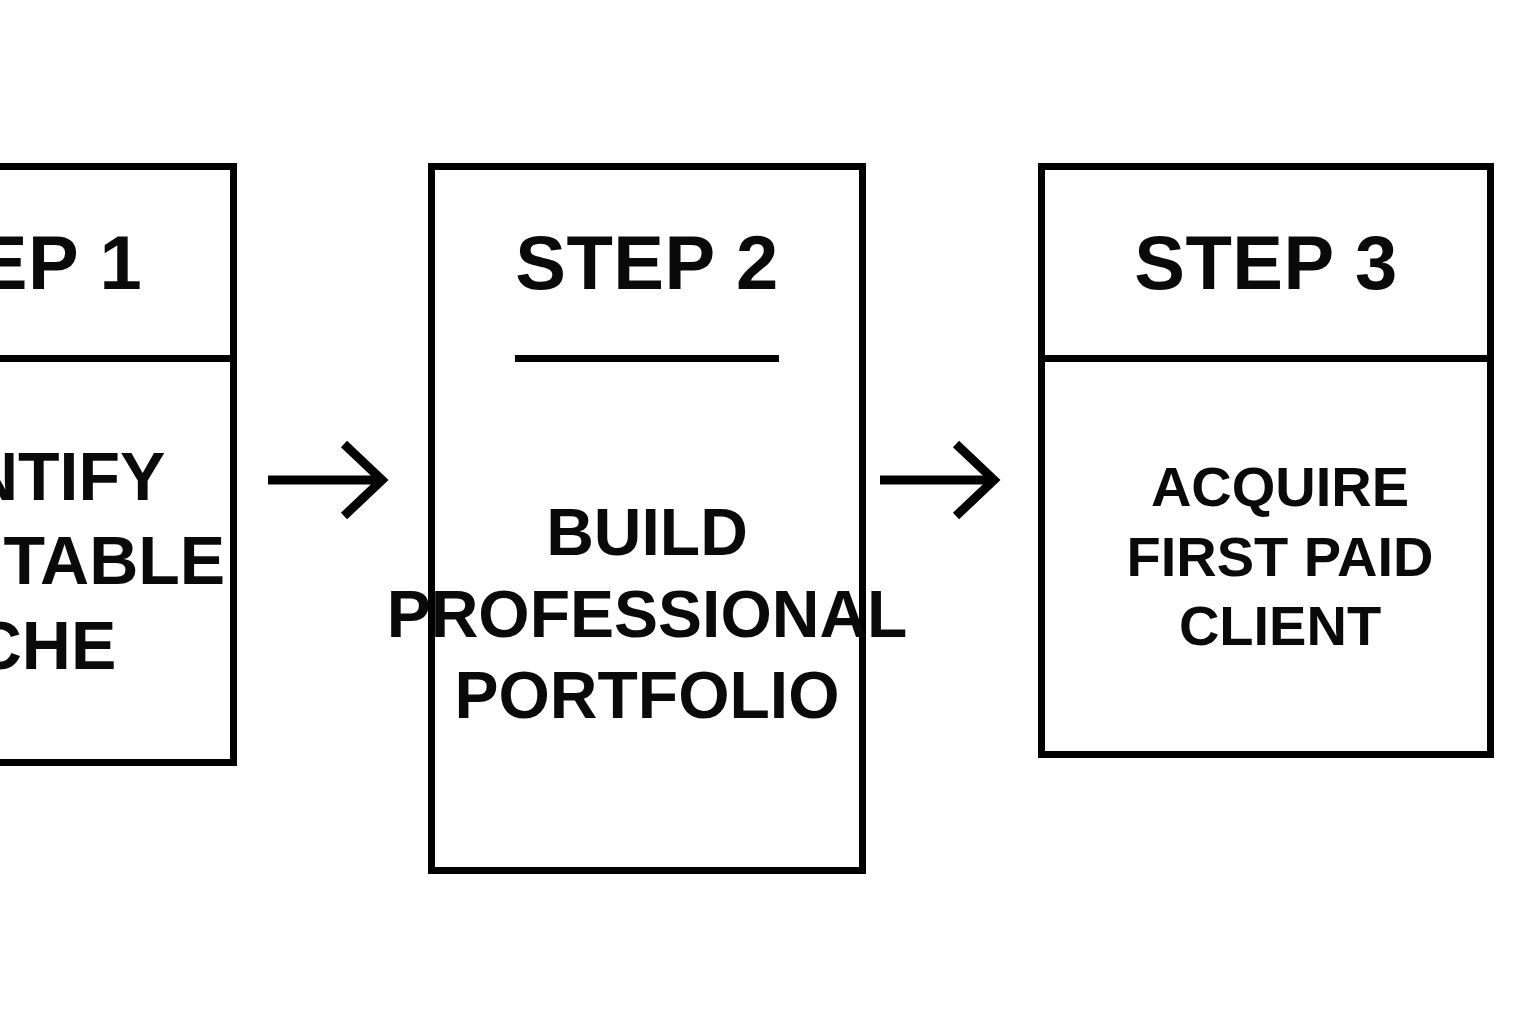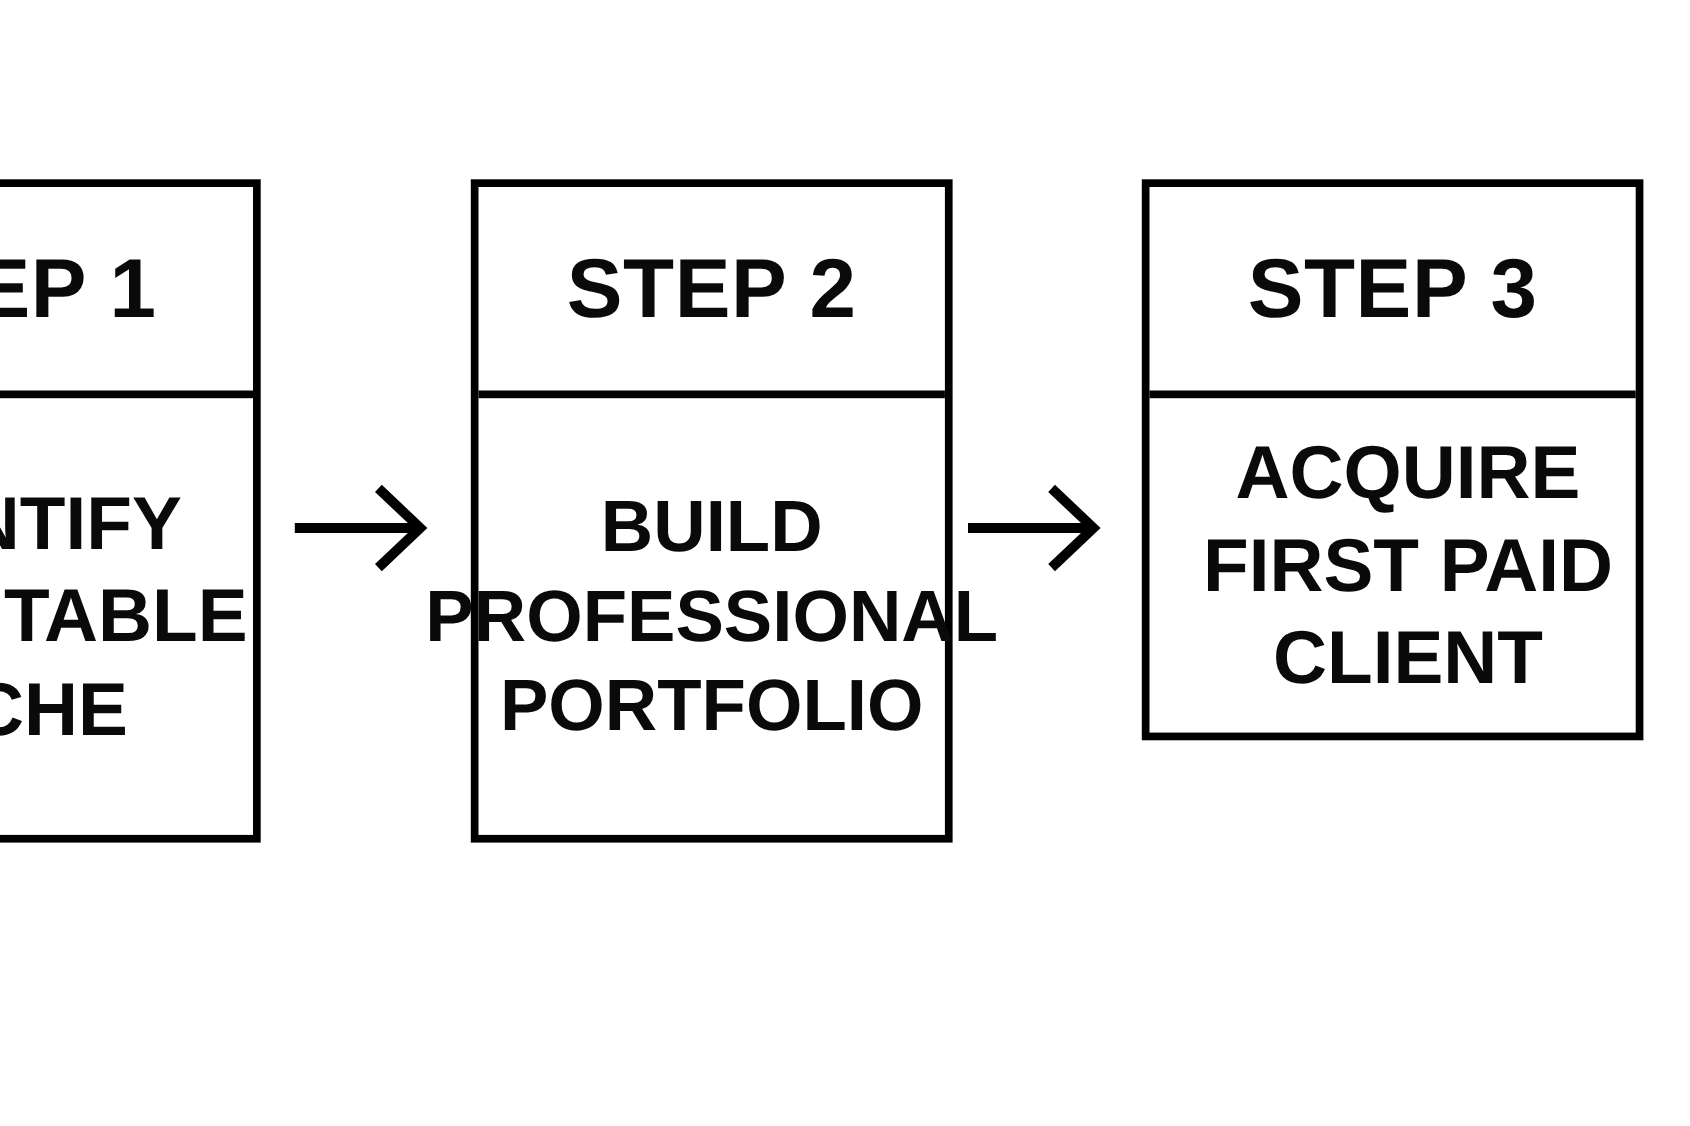--- a/index.html
+++ b/index.html
@@ -66,33 +66,34 @@
   #box-step-1 {
     left: -216px;
     top: 163px;
     width: 453px;
     height: 603px;
   }
   #box-step-2 {
     left: 428px;
     top: 163px;
     width: 438px;
-    height: 603px;
+    height: 711px;
+    align-items: center;
   }
   #box-step-3 {
     left: 1038px;
     top: 163px;
     width: 456px;
-    height: 510px;
+    height: 595px;
   }
 
   
   #box-step-2 .step-body-label { font-size: 66px; }
   #box-step-1 .step-body-label { font-size: 68px; }
-  #box-step-3 .step-body-label { font-size: 68px; margin-left: 28px; }
+  #box-step-3 .step-body-label { font-size: 56px; margin-left: 28px; }
 
   .arrow {
     position: absolute;
     top: 438px;
     width: 124px;
     height: 84px;
   }
   #arrow-1-2 { left: 266px; }
   #arrow-2-3 { left: 878px; }
   .arrow svg { display: block; width: 100%; height: 100%; }

